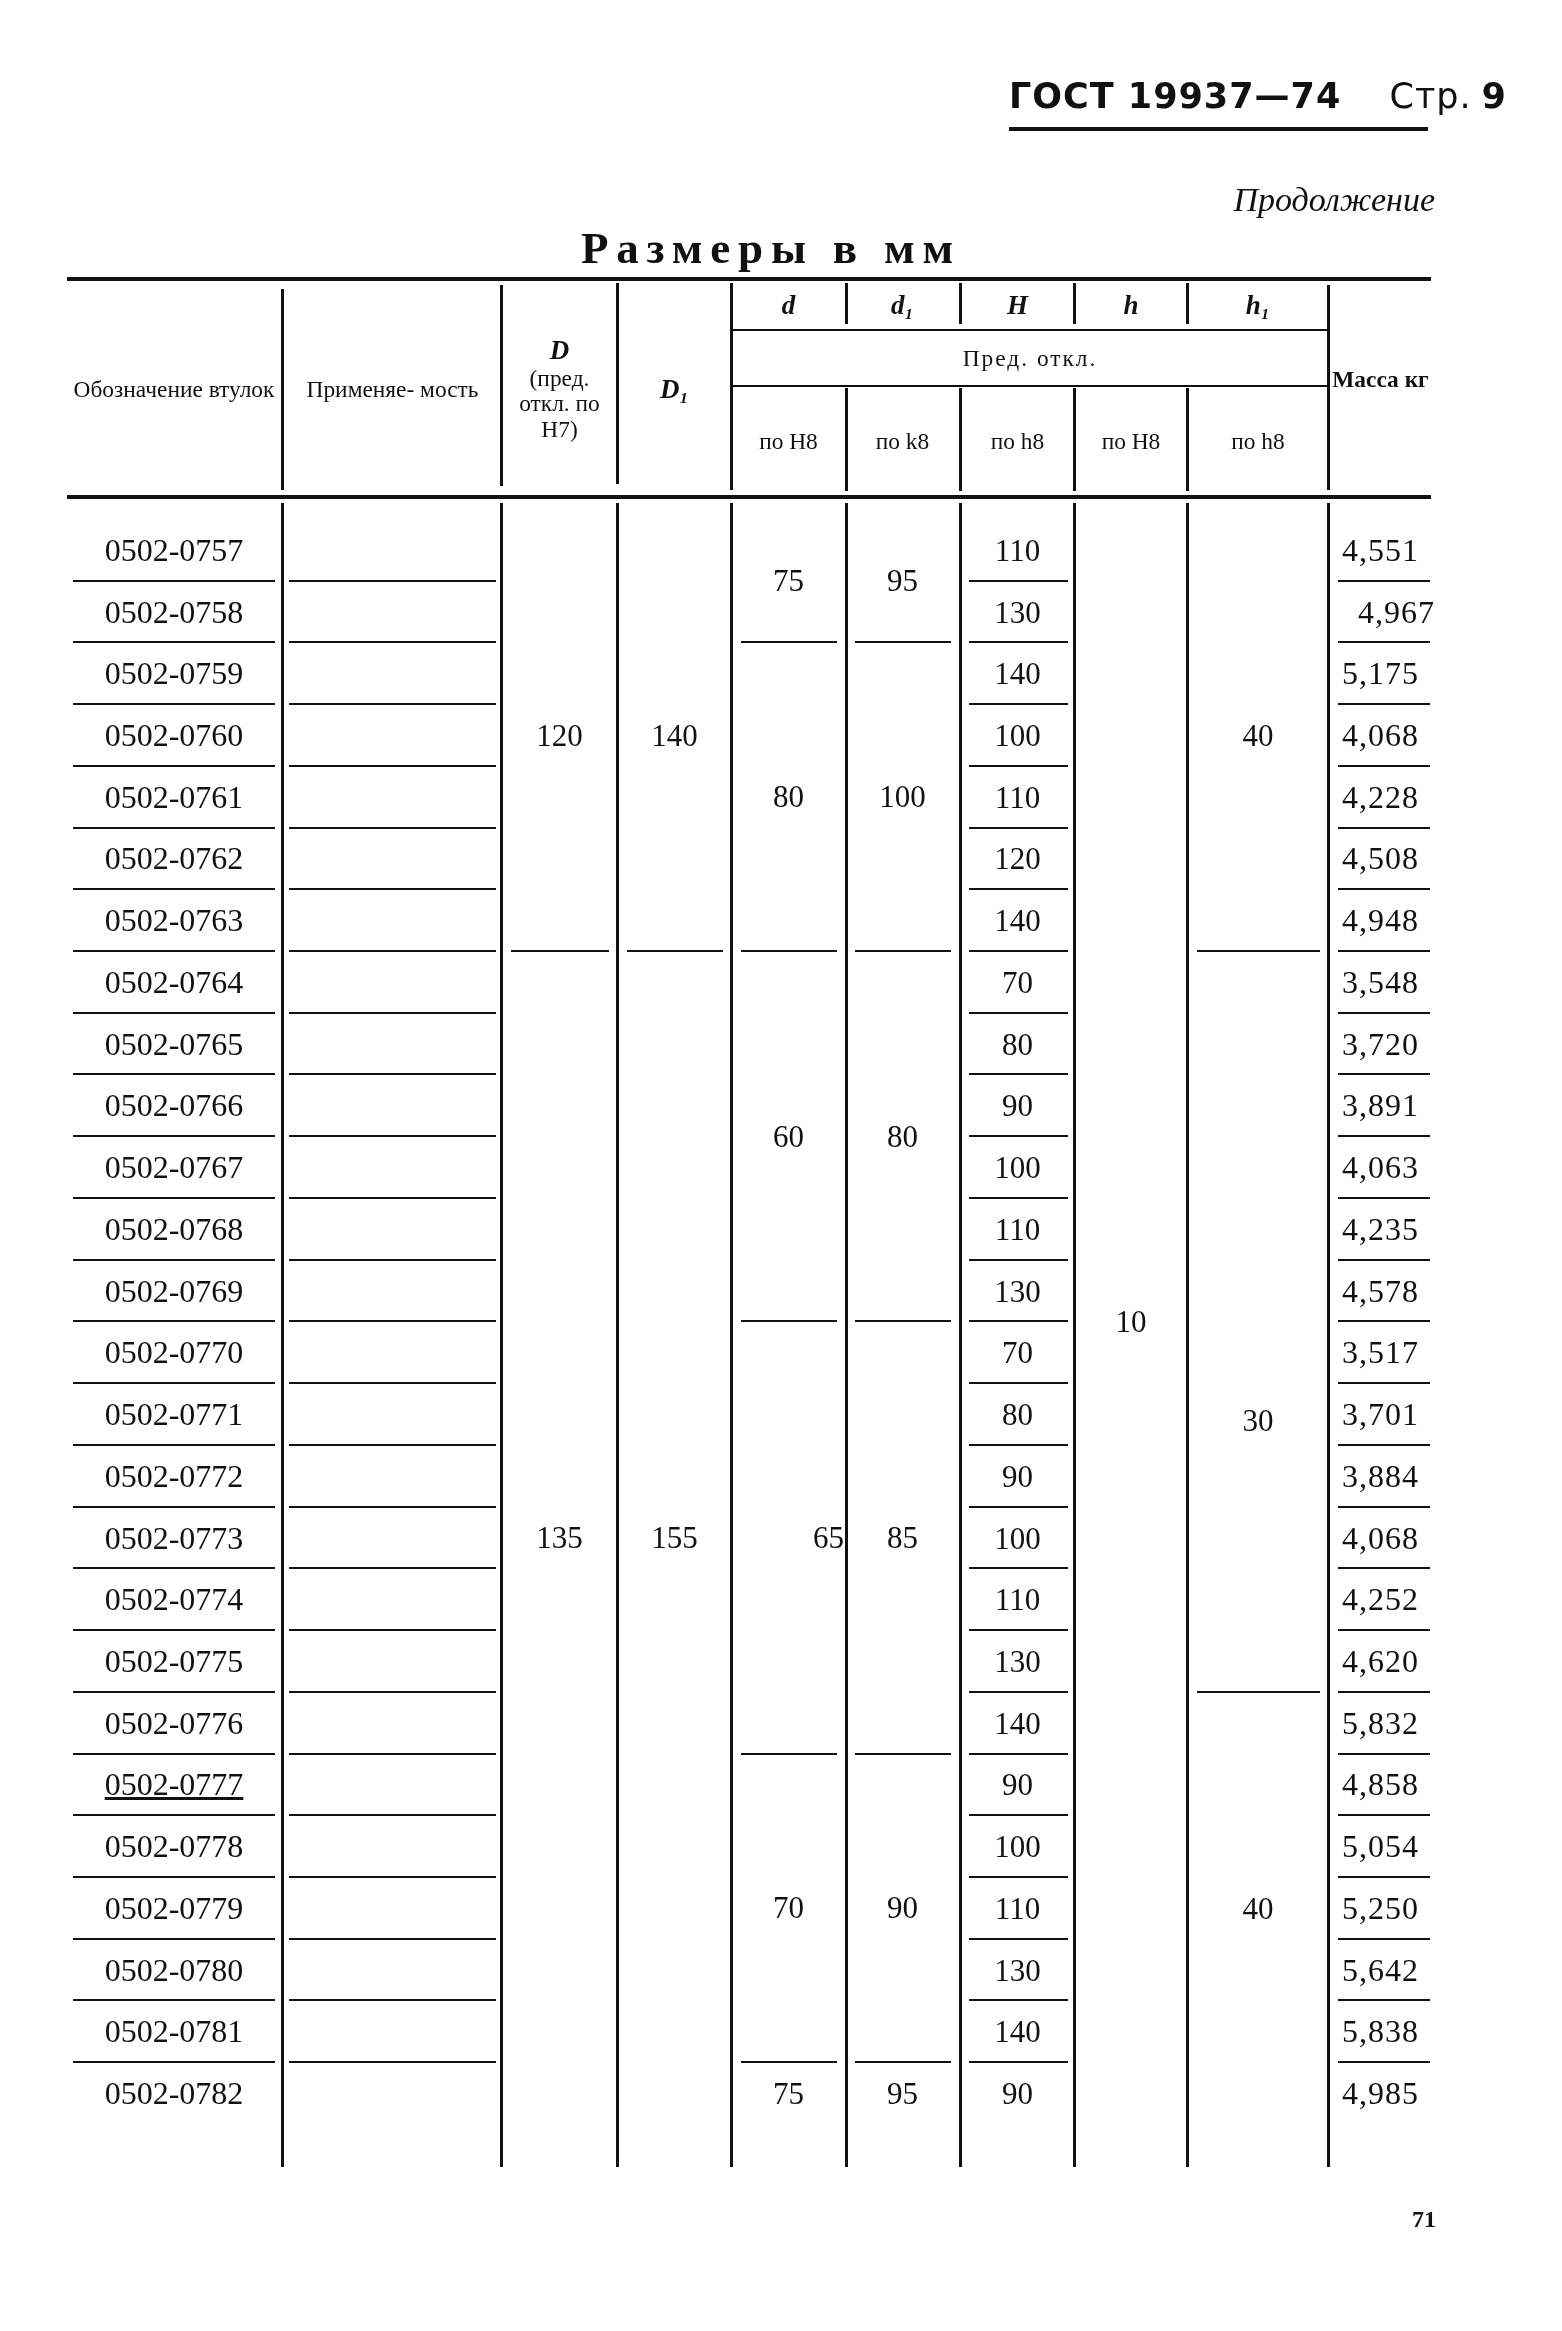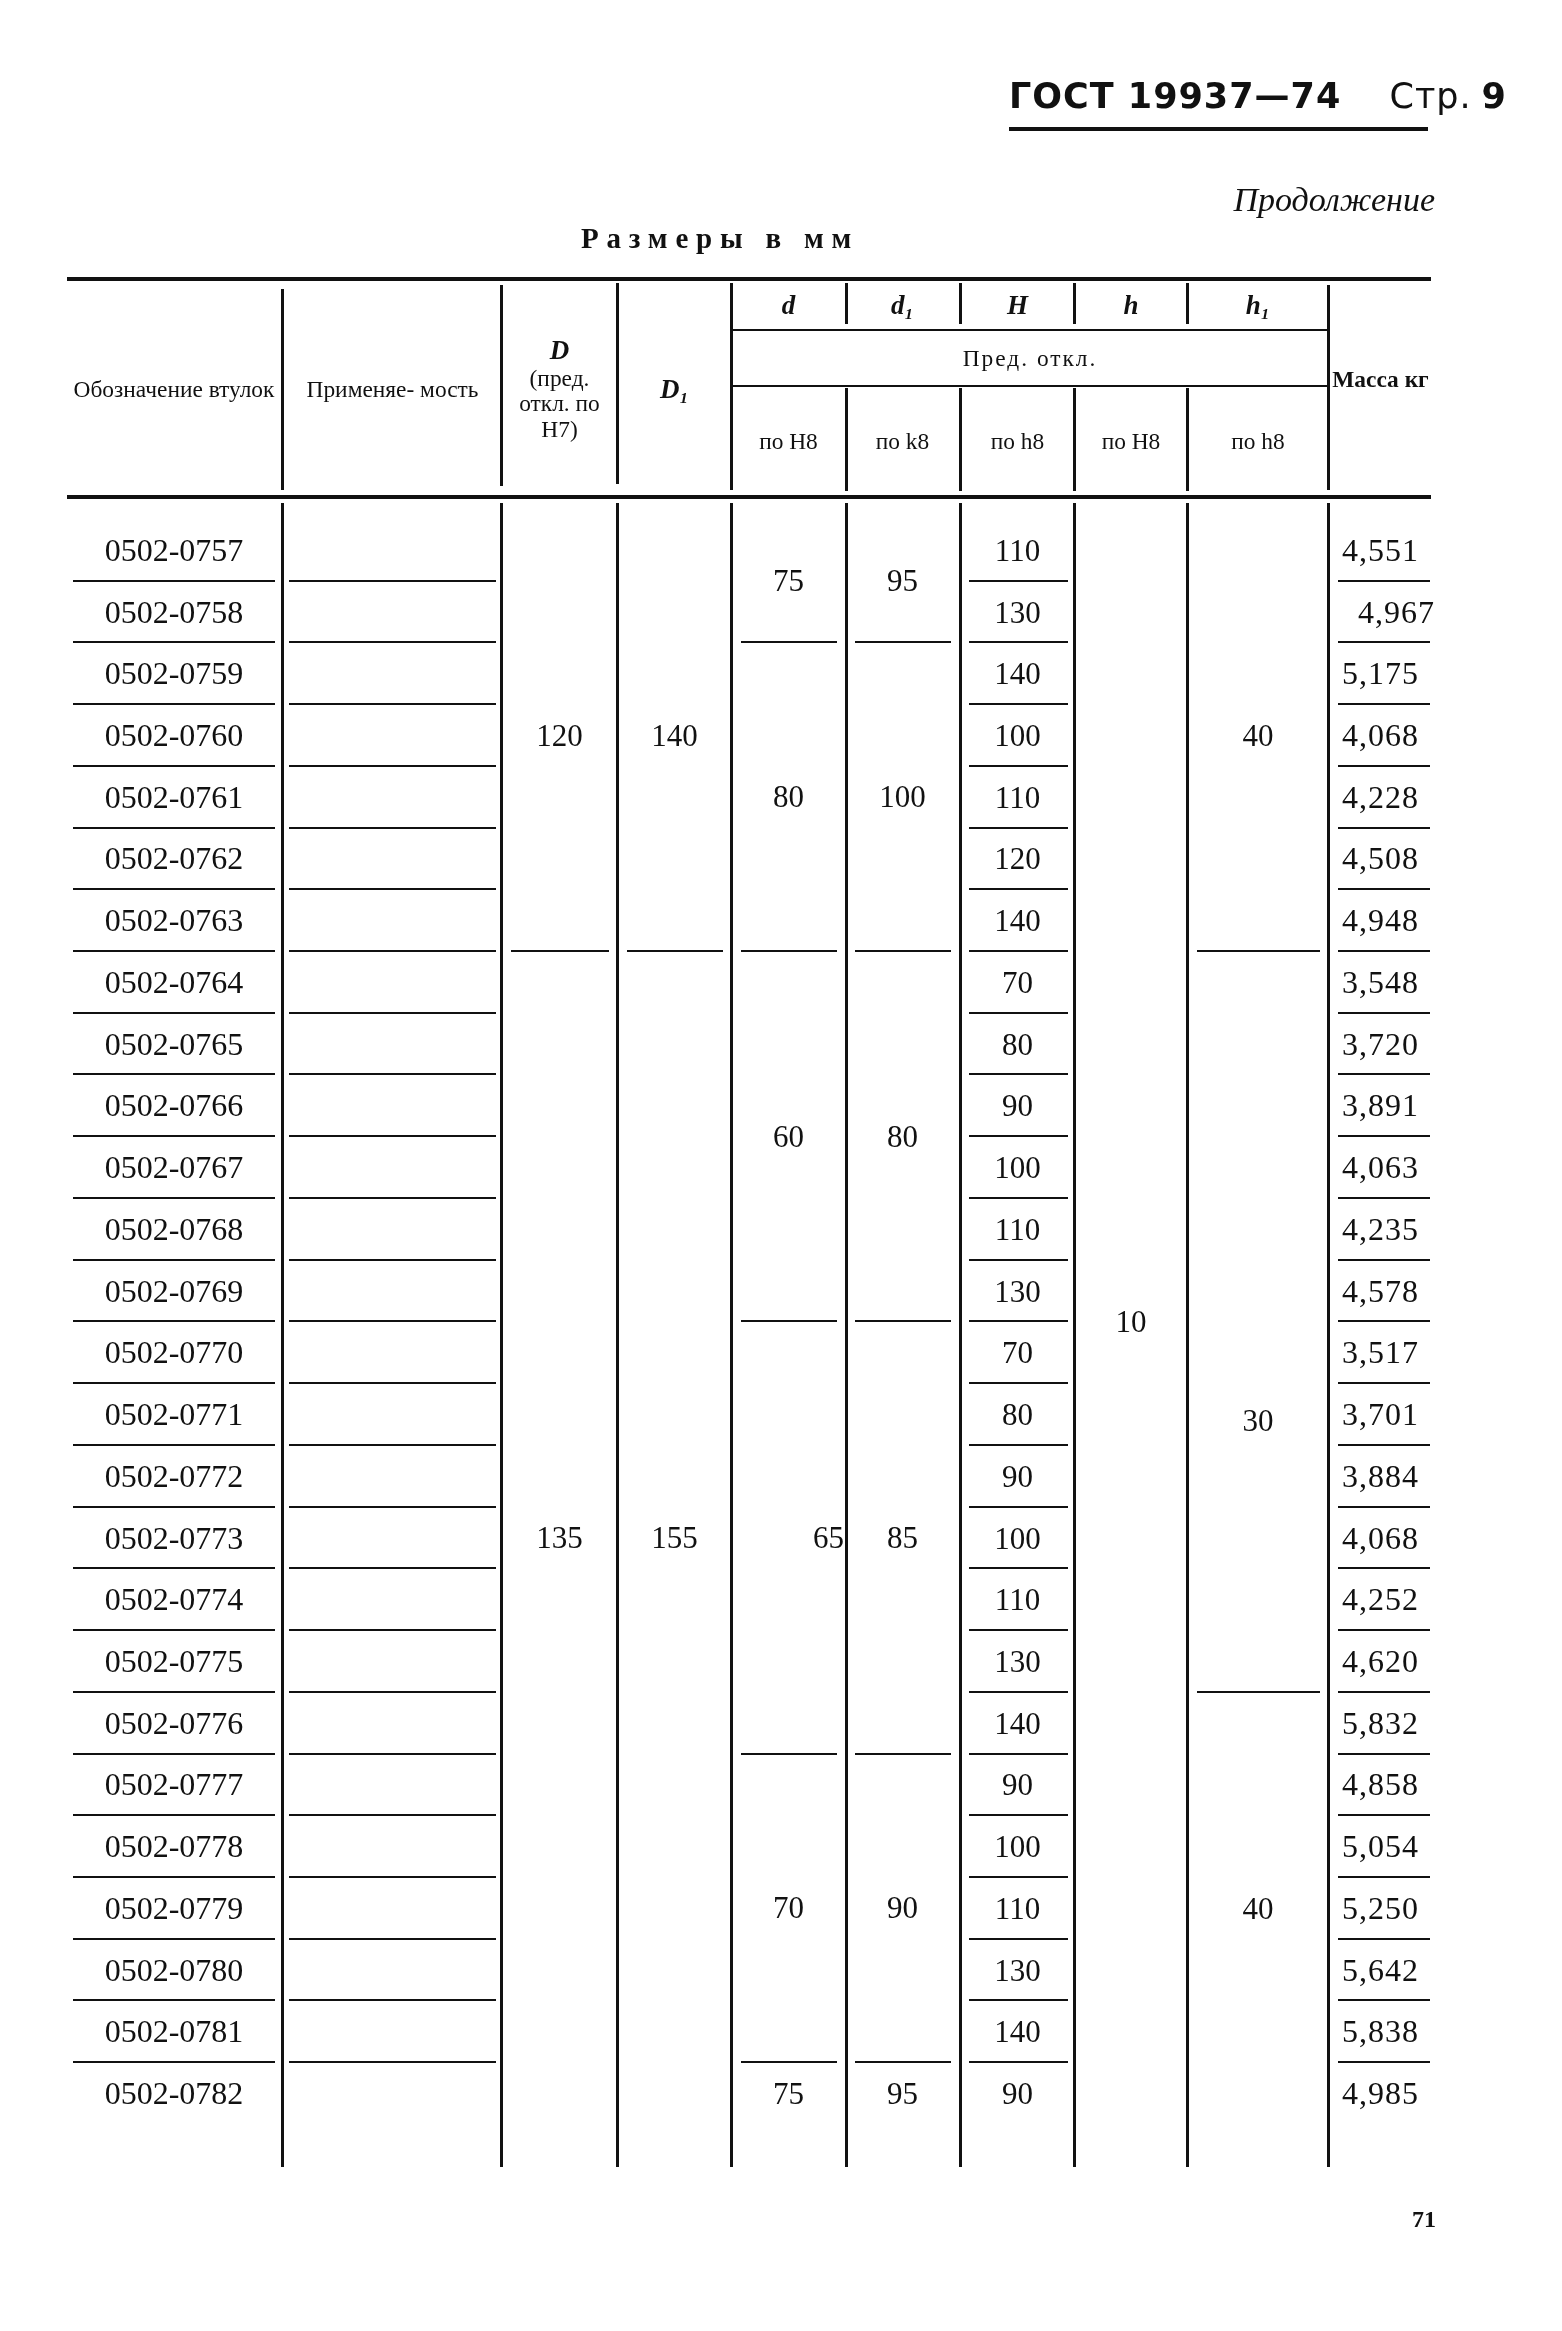--- a/index.html
+++ b/index.html
@@ -3,21 +3,21 @@
 <meta charset="utf-8">
 <style>
   html, body { margin:0; padding:0; background:#ffffff; }
   body { width:1562px; height:2332px; position:relative; overflow:hidden; color:#111; font-family:"Liberation Serif","DejaVu Serif",serif; }
   .abs { position:absolute; }
   .hdr-title { left:1009px; top:76px; font-family:"DejaVu Sans","Liberation Sans",sans-serif; font-weight:bold; font-size:35px; letter-spacing:1px; white-space:nowrap; }
   .hdr-title .page { margin-left:35px; font-weight:normal; }
   .hdr-title .page b { font-weight:bold; margin-left:9.8px; }
   .hdr-rule { left:1009px; top:127px; width:419px; height:3.9px; background:#111; }
   .continuation { right:127px; top:181px; font-style:italic; font-size:34px; }
-  .units { left:581px; top:222px; font-weight:bold; font-size:29px; letter-spacing:7.8px; }
+  .units { left:581px; top:222px; font-weight:bold; font-size:45px; letter-spacing:7.8px; }
   .hline { position:absolute; background:#111; height:2px; }
   .hline.thick { height:3.9px; }
   .vline { position:absolute; background:#111; width:2.9px; }
   .cell { position:absolute; display:flex; align-items:center; justify-content:center; text-align:center; font-size:31px; line-height:1.05; }
   .hcell { font-size:23.4px; line-height:1.1; }
   .sym { font-style:italic; font-weight:bold; font-size:27px; }
   .desig { font-size:32px; }
   .mass { font-size:32px; letter-spacing:1px; }
   .pageno { left:1412px; top:2206px; font-weight:bold; font-size:24px; }
 </style>
@@ -237,21 +237,21 @@
       <div class="hline" style="left: 969px; top: 1691px; width: 99px;"></div>
       <div class="hline" style="left: 1338px; top: 1691px; width: 92px;"></div>
       <div class="cell desig" style="left: 67px; top: 1693px; width: 214px; height: 62px;">0502-0776</div>
       <div class="cell " style="left: 284px; top: 1693px; width: 217px; height: 62px;"></div>
       <div class="cell " style="left: 962px; top: 1693px; width: 111px; height: 62px;">140</div>
       <div class="cell mass" style="left: 1330px; top: 1693px; width: 101px; height: 62px;">5,832</div>
       <div class="hline" style="left: 73px; top: 1753px; width: 202px;"></div>
       <div class="hline" style="left: 289px; top: 1753px; width: 207px;"></div>
       <div class="hline" style="left: 969px; top: 1753px; width: 99px;"></div>
       <div class="hline" style="left: 1338px; top: 1753px; width: 92px;"></div>
-      <div class="cell desig" style="left: 67px; top: 1754px; width: 214px; height: 62px;">0502-0777</div>
+      <div class="cell desig" style="left: 67px; top: 1754px; width: 214px; height: 62px; text-decoration: underline;">0502-0777</div>
       <div class="cell " style="left: 284px; top: 1754px; width: 217px; height: 62px;"></div>
       <div class="cell " style="left: 962px; top: 1754px; width: 111px; height: 62px;">90</div>
       <div class="cell mass" style="left: 1330px; top: 1754px; width: 101px; height: 62px;">4,858</div>
       <div class="hline" style="left: 73px; top: 1814px; width: 202px;"></div>
       <div class="hline" style="left: 289px; top: 1814px; width: 207px;"></div>
       <div class="hline" style="left: 969px; top: 1814px; width: 99px;"></div>
       <div class="hline" style="left: 1338px; top: 1814px; width: 92px;"></div>
       <div class="cell desig" style="left: 67px; top: 1816px; width: 214px; height: 62px;">0502-0778</div>
       <div class="cell " style="left: 284px; top: 1816px; width: 217px; height: 62px;"></div>
       <div class="cell " style="left: 962px; top: 1816px; width: 111px; height: 62px;">100</div>

